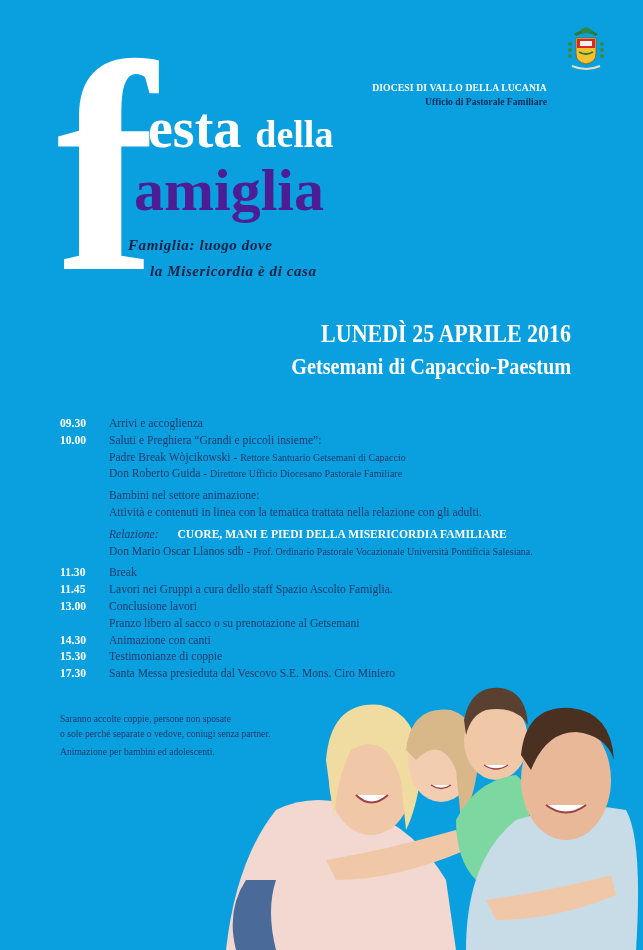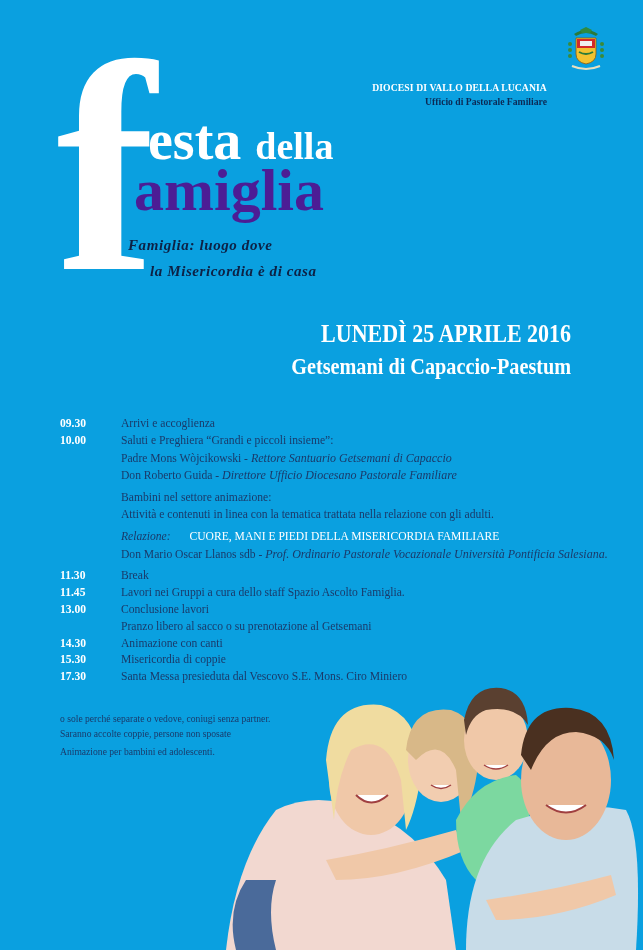--- a/index.html
+++ b/index.html
@@ -8,39 +8,39 @@
   .abs { position:absolute; }
 
   
   .org { right:96px; top:38px; text-align:right; color:#fff; font-weight:bold;margin-top:44px; }
   .org .l1 { font-size:10.5px; letter-spacing:0.1px; transform:scaleX(0.92); transform-origin:right; white-space:nowrap; }
   .org .l2 { font-size:10.5px; color:#0c2a55; margin-top:3px; transform:scaleX(0.92); transform-origin:right; white-space:nowrap; }
   .crest { left:566px; top:26px; width:40px; height:46px; }
 
   
   .big-f { left:56px; top:18px; font-size:300px; line-height:300px; color:#fff; font-weight:bold; font-family:"Liberation Serif", serif; letter-spacing:-10px; }
-  .t1 { left:148px; top:112px; color:#fff; font-weight:bold; font-size:56px; line-height:56px; }
+  .t1 { left:148px; top:100px; color:#fff; font-weight:bold; font-size:56px; line-height:56px; }
   .t1 .small { font-size:38px; font-weight:bold; }
   .t2 { left:127px; top:160px; color:#4c1d95; font-weight:bold; font-size:60px; line-height:60px;margin-left:7px; }
   .sub { left:128px; top:232px; font-style:italic; font-weight:bold; font-size:15px; line-height:26px; color:#0d2145; letter-spacing:0.6px; }
   .sub .ind { padding-left:22px; display:block; }
 
   
   .date { right:72px; top:320px; color:#fff; font-weight:bold; font-size:25px; line-height:28px; text-align:right; transform:scaleX(0.88); transform-origin:right; white-space:nowrap; }
   .place { right:72px; top:353px; color:#fff; font-weight:bold; font-size:23px; line-height:28px; text-align:right; transform:scaleX(0.88); transform-origin:right; white-space:nowrap; }
 
   
   .sched { left:60px; top:416px; width:520px; font-size:11.6px; }
-  .row { display:flex; line-height:16.8px;gap:12px; }
+  .row { display:flex; line-height:16.8px; }
   .time { width:49px; flex:none; color:#fff; font-weight:bold; }
   .txt { color:#1a3a6a; white-space:nowrap; }
-  .role { font-style:italic; font-size:12px; }
+  .role { font-size:10px; }
   .gap { height:5px; }
   .relhead { font-style:italic; }
-  .relbold { color:#fff; font-weight:normal;padding-left:16px; }
+  .relbold { color:#fff; font-weight:bold;padding-left:16px; }
   .notes { left:60px; top:712px; font-size:9.6px; line-height:14.5px; color:#1a3a6a; }
   .notes .g { height:4px; }
 
   
   .photo { left:216px; top:680px; width:427px; height:270px; }
 </style>
 </head>
 <body>
 
 <div class="abs org">
@@ -83,21 +83,21 @@
   <div class="row">
     <span class="time">09.30</span>
     <span class="txt">Arrivi e accoglienza</span>
   </div>
   <div class="row">
     <span class="time">10.00</span>
     <span class="txt">Saluti e Preghiera “Grandi e piccoli insieme”:</span>
   </div>
   <div class="row">
     <span class="time"></span>
-    <span class="txt"><span>Padre Mons Wòjcikowski - </span><span class="role">Rettore Santuario Getsemani di Capaccio</span></span>
+    <span class="txt"><span>Padre Break Wòjcikowski - </span><span class="role">Rettore Santuario Getsemani di Capaccio</span></span>
   </div>
   <div class="row">
     <span class="time"></span>
     <span class="txt"><span>Don Roberto Guida - </span><span class="role">Direttore Ufficio Diocesano Pastorale Familiare</span></span>
   </div>
   <div class="gap"></div>
   <div class="row">
     <span class="time"></span>
     <span class="txt">Bambini nel settore animazione:</span>
   </div>
@@ -130,31 +130,31 @@
   <div class="row">
     <span class="time"></span>
     <span class="txt">Pranzo libero al sacco o su prenotazione al Getsemani</span>
   </div>
   <div class="row">
     <span class="time">14.30</span>
     <span class="txt">Animazione con canti</span>
   </div>
   <div class="row">
     <span class="time">15.30</span>
-    <span class="txt">Misericordia di coppie</span>
+    <span class="txt">Testimonianze di coppie</span>
   </div>
   <div class="row">
     <span class="time">17.30</span>
     <span class="txt">Santa Messa presieduta dal Vescovo S.E. Mons. Ciro Miniero</span>
   </div>
 </div>
 
 <div class="abs notes">
+  <div>Saranno accolte coppie, persone non sposate</div>
   <div>o sole perché separate o vedove, coniugi senza partner.</div>
-  <div>Saranno accolte coppie, persone non sposate</div>
   <div class="g"></div>
   <div>Animazione per bambini ed adolescenti.</div>
 </div>
 
 <svg class="abs photo" viewBox="0 0 427 270">
 
   <path d="M10 270 Q20 180 60 130 Q100 110 150 130 Q200 150 230 200 L240 270 Z" fill="#f2d8d0"></path>
   <path d="M30 200 Q10 230 20 270 L60 270 Q50 230 60 200 Z" fill="#4a6a9a"></path>
   <ellipse cx="155" cy="100" rx="42" ry="55" fill="#f0c8a8"></ellipse>
   <path d="M110 80 Q115 20 165 25 Q205 35 205 95 Q200 130 190 150 L185 100 Q170 50 135 70 Q120 100 118 140 Z" fill="#f0dca0"></path>

